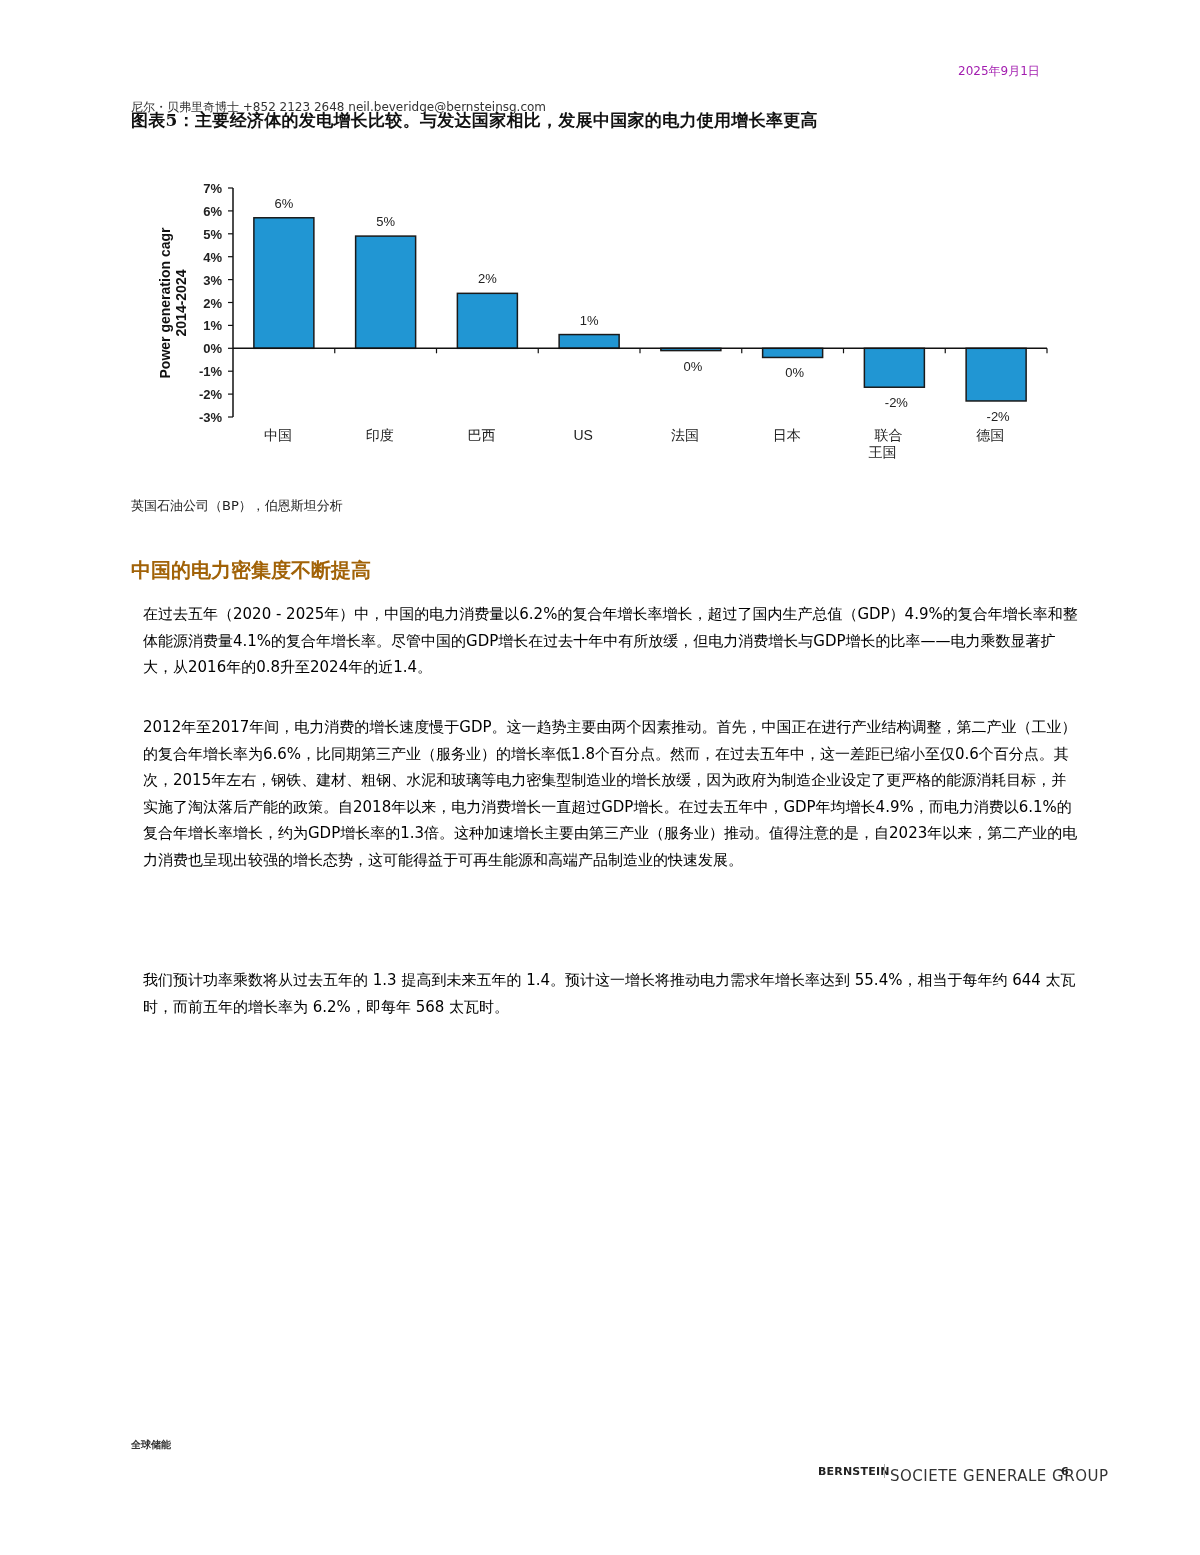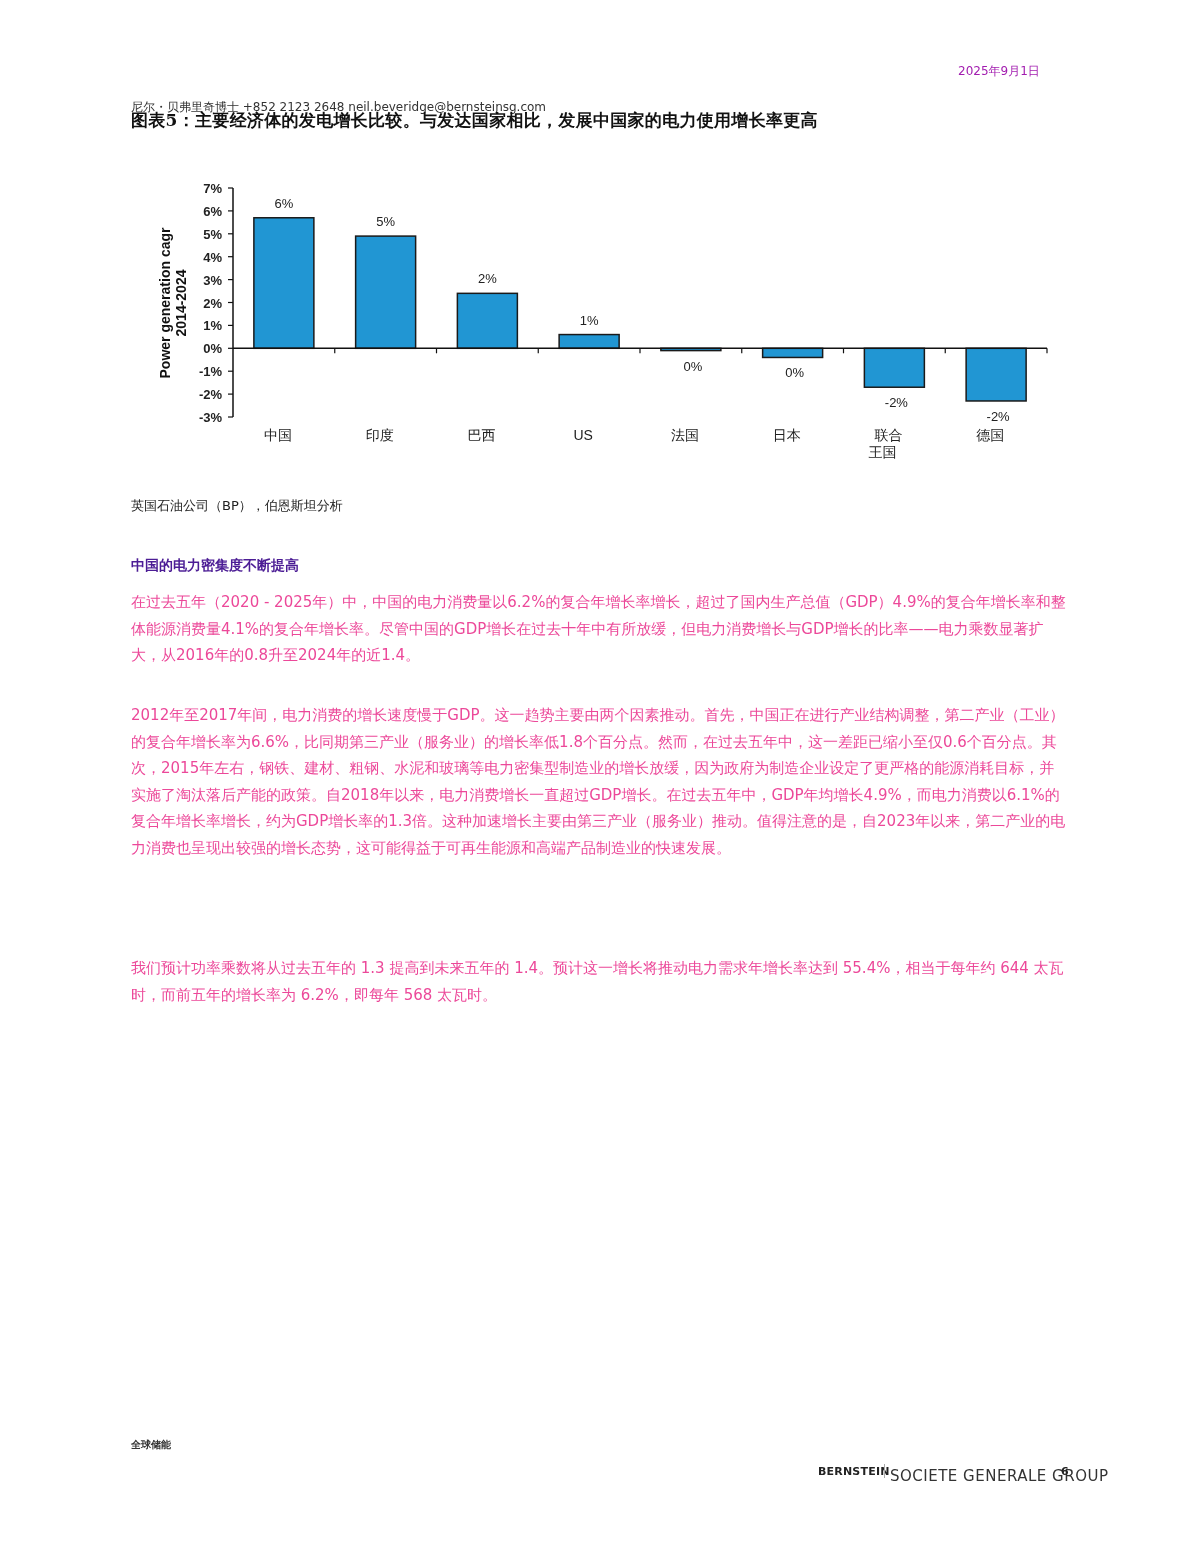--- a/index.html
+++ b/index.html
@@ -5,22 +5,22 @@
   html, body { margin:0; padding:0; background:#ffffff; }
   body { width:1200px; height:1555px; position:relative; overflow:hidden;
          font-family:"DejaVu Sans", "Liberation Sans", sans-serif; color:#222; }
   .abs { position:absolute; }
   .hdr-left { left:131px; top:63px; font-size:12px; color:#333; white-space:nowrap;margin-top:36px; }
   .hdr-right { left:958px; top:63px; font-size:12px; color:#a21caf; white-space:nowrap; }
   .fig-title { left:131px; top:109px; font-family:"DejaVu Serif", "Liberation Serif", serif;
                font-weight:bold; font-size:17px; color:#111; white-space:nowrap; letter-spacing:0.3px; }
   #chart { left:0; top:0; width:1200px; height:480px; }
   .source { left:131px; top:497px; font-size:13px; color:#222; white-space:nowrap; }
-  .section-title { left:131px; top:557px; font-size:14px; font-weight:bold; color:#4c1d95; white-space:nowrap; }
-  .para { left:131px; width:935px; font-size:15px; line-height:26.5px; color:#ec4899; margin:0; }
+  .section-title { left:131px; top:557px; font-size:20px; font-weight:bold; color:#a16207; white-space:nowrap; }
+  .para { left:131px; width:935px; font-size:15px; line-height:26.5px; color:#000000; margin:12px; }
   .p1 { top:589px; }
   .p2 { top:702px; }
   .p3 { top:955px; }
   .ftr-left { left:131px; top:1438px; font-size:10px; font-weight:bold; color:#333; }
   .ftr-brand { left:818px; top:1465px; font-size:11px; font-weight:bold; color:#222; letter-spacing:0.2px; white-space:nowrap; }
   .ftr-sep { left:884px; top:1464px; width:1px; height:14px; background:#aaa; }
   .ftr-group { left:890px; top:1467px; font-size:15px; color:#333; letter-spacing:0.5px; white-space:nowrap; }
   .ftr-page { left:1061px; top:1465px; font-size:11px; font-weight:bold; color:#222; }
   svg text { font-family:"Liberation Sans", "DejaVu Sans", sans-serif; }
 </style>

